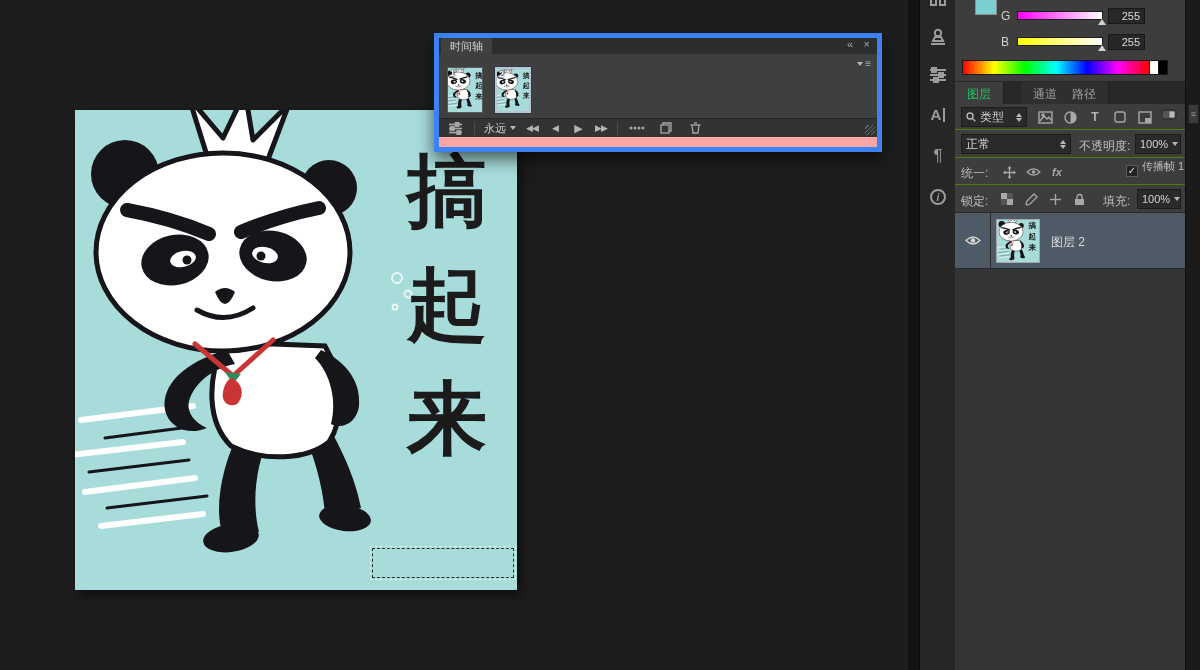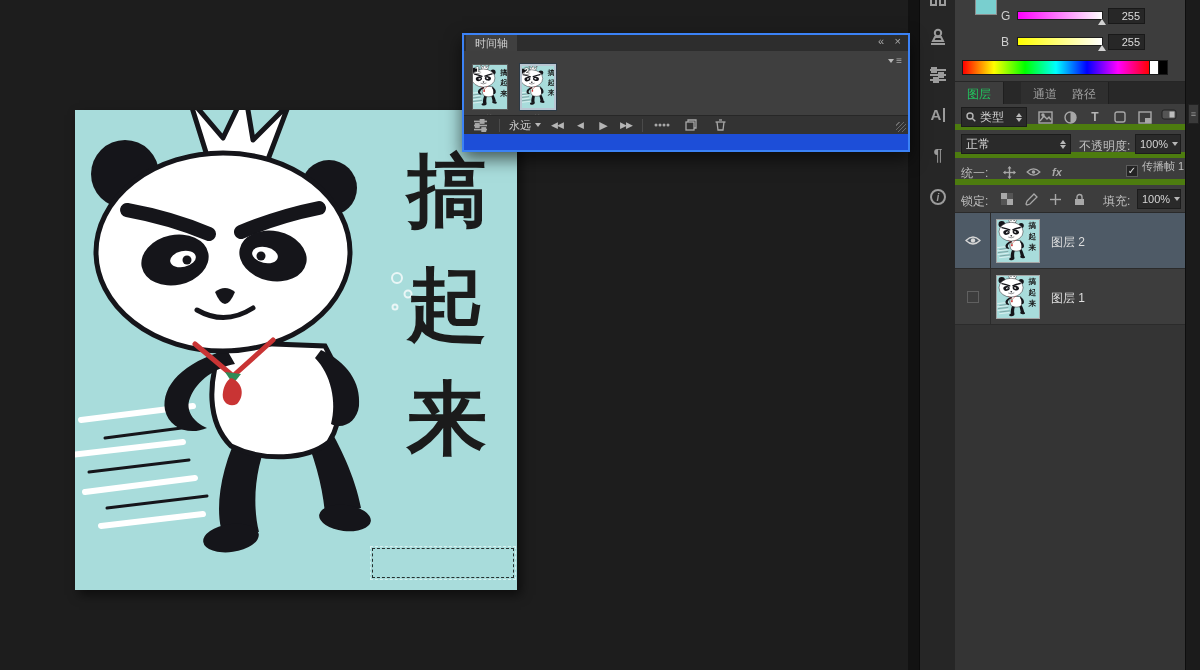--- a/index.html
+++ b/index.html
@@ -44,21 +44,21 @@
   .spectrum{width:188px;height:15px;
     background:linear-gradient(to right,#f00,#ff0,#0f0,#0ff,#00f,#f0f,#f00);border:1px solid #191919}
   .spec-white{width:9px;height:15px;background:#fff;border:1px solid #191919;border-left:none}
   .spec-black{width:9px;height:15px;background:#000;border:1px solid #191919;border-left:none}
 
   
   .tabbar{position:relative;height:22px;background:#282828}
   .tab{position:absolute;top:0;height:22px;padding:4px 12px 0;color:#9f9f9f;background:#2f2f2f;
     border-right:1px solid #1f1f1f;font-size:12px}
   .tab.active{background:#3d3d3d;color:#22c55e;height:23px}
-  .ctl-row{position:relative;background:#3d3d3d;border-bottom:6px solid #4d7c0f}
+  .ctl-row{position:relative;background:#3d3d3d;border-bottom:1px solid #4d7c0f}
   .dd{background:#2a2a2a;border:1px solid #1c1c1c;display:flex;align-items:center;padding:0 4px;gap:4px;color:#d4d4d4}
   .tri-dn{width:0;height:0;border-left:3px solid transparent;border-right:3px solid transparent;border-top:4px solid #b8b8b8}
   .tri-up{width:0;height:0;border-left:3px solid transparent;border-right:3px solid transparent;border-bottom:4px solid #b8b8b8}
   .dd-ud{display:flex;flex-direction:column;gap:1px;margin-left:auto}
   .ibtn{width:20px;height:18px;display:flex;align-items:center;justify-content:center;color:#a8a8a8}
   .label{color:#bfbfbf}
   .checkbox{width:12px;height:12px;background:#242424;border:1px solid #5c5c5c;display:flex;
     align-items:center;justify-content:center;font-size:10px;color:#e2e2e2;line-height:1}
   .fxtxt{font-size:11px;font-style:italic;font-weight:bold;color:#a8a8a8}
 
@@ -89,22 +89,22 @@
   .layer-row.selected{background:#4e5a66}
   .eye-well{position:absolute;left:0;top:0;width:36px;height:100%;border-right:1px solid #2b2b2b;
     display:flex;align-items:center;justify-content:center}
   .hidden-box{width:12px;height:12px;border:1px solid #606060;background:transparent}
   .layer-thumb{position:absolute;left:41px;top:6px;width:44px;height:44px;border:1px solid #a5a5a5;
     background:#a8dcdb;overflow:hidden}
   .layer-thumb svg{display:block;width:100%;height:100%}
   .layer-name{position:absolute;left:96px;top:21px;color:#dedede}
 
   
-  .timeline{position:absolute;left:462px;top:33px;width:448px;height:119px;background:#1d4ed8;
-    border:2px solid #3b82f6;box-shadow:0 7px 16px rgba(0,0,0,.6)}
+  .timeline{position:absolute;left:434px;top:33px;width:448px;height:119px;background:#fca5a5;
+    border:5px solid #3b82f6;box-shadow:0 7px 16px rgba(0,0,0,.6)}
   .tl-titlebar{position:relative;height:16px;background:#2d2d2d}
   .tl-tab{position:absolute;left:2px;top:0;height:16px;padding:1px 9px 0;background:#404040;color:#cfcfcf;font-size:11px}
   .tl-collapse{position:absolute;right:24px;top:0px;color:#a8a8a8;font-size:11px}
   .tl-close{position:absolute;right:7px;top:0px;color:#a8a8a8;font-size:11px}
   .tl-content{position:relative;height:83px;background:#3f3f3f}
   .tl-menu{position:absolute;right:6px;top:4px;display:flex;align-items:center;gap:2px;color:#a8a8a8;font-size:10px}
   .frame{position:absolute;top:13px;width:38px}
   .frame-thumb{position:relative;width:36px;height:46px;background:#a8dcdb;border:1px solid #5a5a5a;overflow:hidden}
   .frame.selected .frame-thumb{border:2px solid #b9c6d2;box-shadow:0 0 0 1px #2c3a46}
   .frame-thumb svg{display:block;width:100%;height:100%}
@@ -392,31 +392,20 @@
             <circle cx="8" cy="5.5" r="2.2" fill="#d6d6d6"></circle>
             </svg>
         </div>
         <div class="layer-thumb">
           <svg viewBox="0 0 442 480" preserveAspectRatio="xMidYMid slice">
               <use href="#panda-art"></use>
             </svg>
         </div>
         <span class="layer-name">图层 2</span>
       </div>
-      <div class="layer-row">
-        <div class="eye-well">
-          <span class="hidden-box"></span>
-        </div>
-        <div class="layer-thumb">
-          <svg viewBox="0 0 442 480" preserveAspectRatio="xMidYMid slice">
-              <use href="#panda-art"></use>
-            </svg>
-        </div>
-        <span class="layer-name">图层 1</span>
-      </div>
     </div>
   </div>
 
   <div class="edge-strip">
     <div class="edge-menu">≡</div>
   </div>
 
   <div class="timeline">
     <div class="tl-titlebar">
       <div class="tl-tab">时间轴</div>

